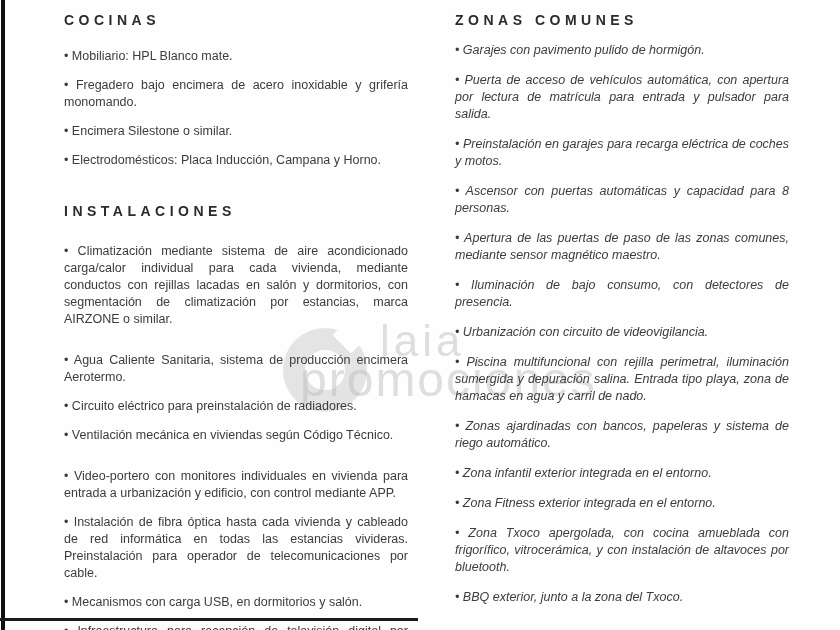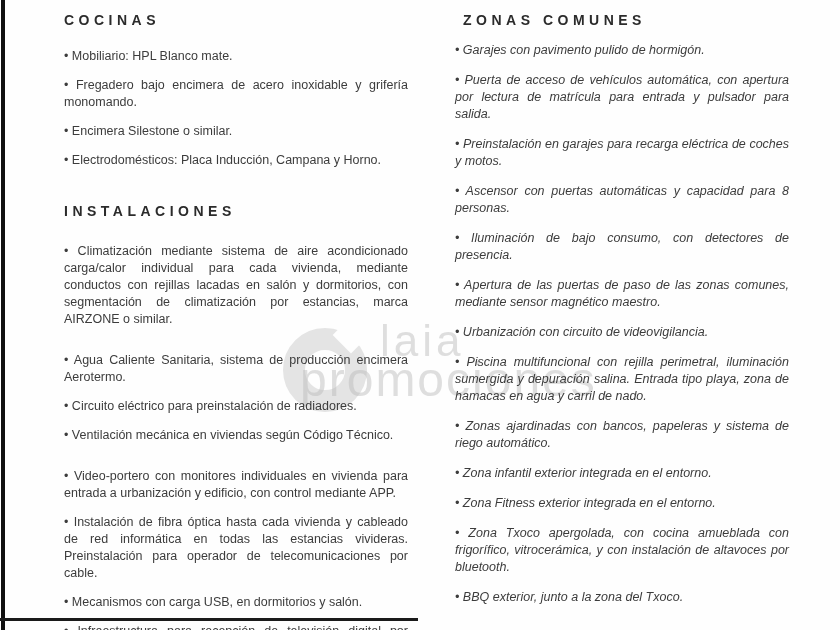--- a/index.html
+++ b/index.html
@@ -41,21 +41,21 @@
   .col-left  { left: 64px;  width: 344px; }
   .col-right { left: 455px; width: 334px; }
   .sec-heading {
     font-size: 14px;
     font-weight: 700;
     letter-spacing: 4.5px;
     color: #2b2b2b;
     margin: 0 0 20px 0;
   }
   .sec-instalaciones .sec-heading { margin: 34px 0 24px 0; }
-  .sec-zonas .sec-heading { margin: 0 0 14px 8px; }
+  .sec-zonas .sec-heading { margin: 0 0 14px 0; }
   .item {
     font-size: 12.5px;
     line-height: 17px;
     color: #3c3c3c;
     text-align: justify;
     margin: 0 0 12px 0;
   }
   .col-right .item { margin-bottom: 13px; font-style: italic; }
   .gap-lg { margin-bottom: 24px; }
   
@@ -141,22 +141,22 @@
   </div>
 
   <div class="col col-right">
 
     <div class="section sec-zonas">
       <h2 class="sec-heading">ZONAS COMUNES</h2>
       <p class="item">• Garajes con pavimento pulido de hormigón.</p>
       <p class="item">• Puerta de acceso de vehículos automática, con apertura por lectura de matrícula para entrada y pulsador para salida.</p>
       <p class="item gap-lg">• Preinstalación en garajes para recarga eléctrica de coches y motos.</p>
       <p class="item">• Ascensor con puertas automáticas y capacidad para 8 personas.</p>
+      <p class="item">• Apertura de las puertas de paso de las zonas comunes, mediante sensor magnético maestro.</p>
       <p class="item">• Iluminación de bajo consumo, con detectores de presencia.</p>
-      <p class="item">• Apertura de las puertas de paso de las zonas comunes, mediante sensor magnético maestro.</p>
       <p class="item">• Urbanización con circuito de videovigilancia.</p>
       <p class="item">• Piscina multifuncional con rejilla perimetral, iluminación sumergida y depuración salina. Entrada tipo playa, zona de hamacas en agua y carril de nado.</p>
       <p class="item">• Zonas ajardinadas con bancos, papeleras y sistema de riego automático.</p>
       <p class="item">• Zona infantil exterior integrada en el entorno.</p>
       <p class="item">• Zona Fitness exterior integrada en el entorno.</p>
       <p class="item">• Zona Txoco apergolada, con cocina amueblada con frigorífico, vitrocerámica, y con instalación de altavoces por bluetooth.</p>
       <p class="item">• BBQ exterior, junto a la zona del Txoco.</p>
     </div>
 
   </div>

